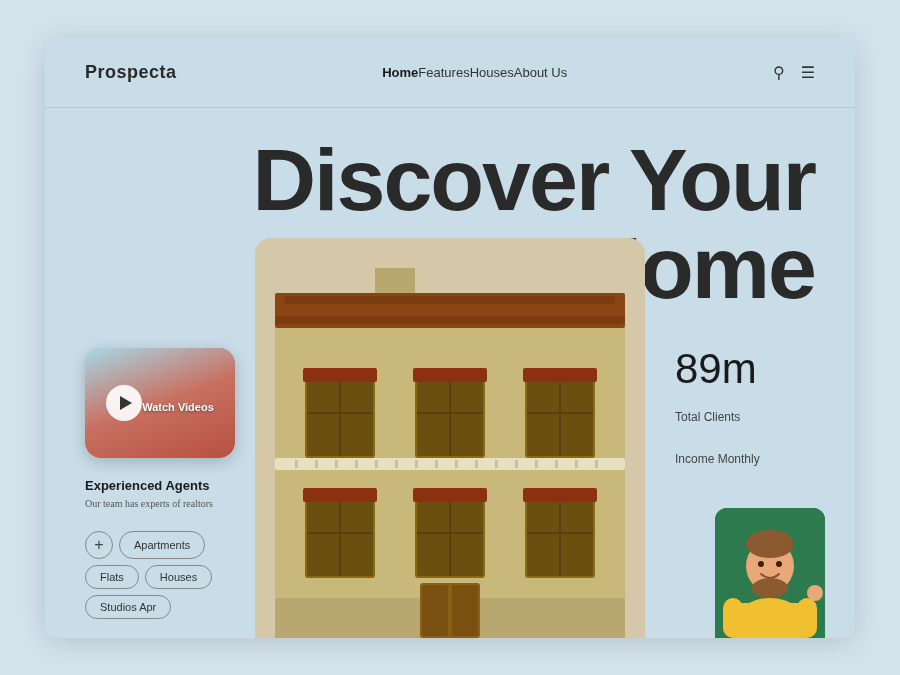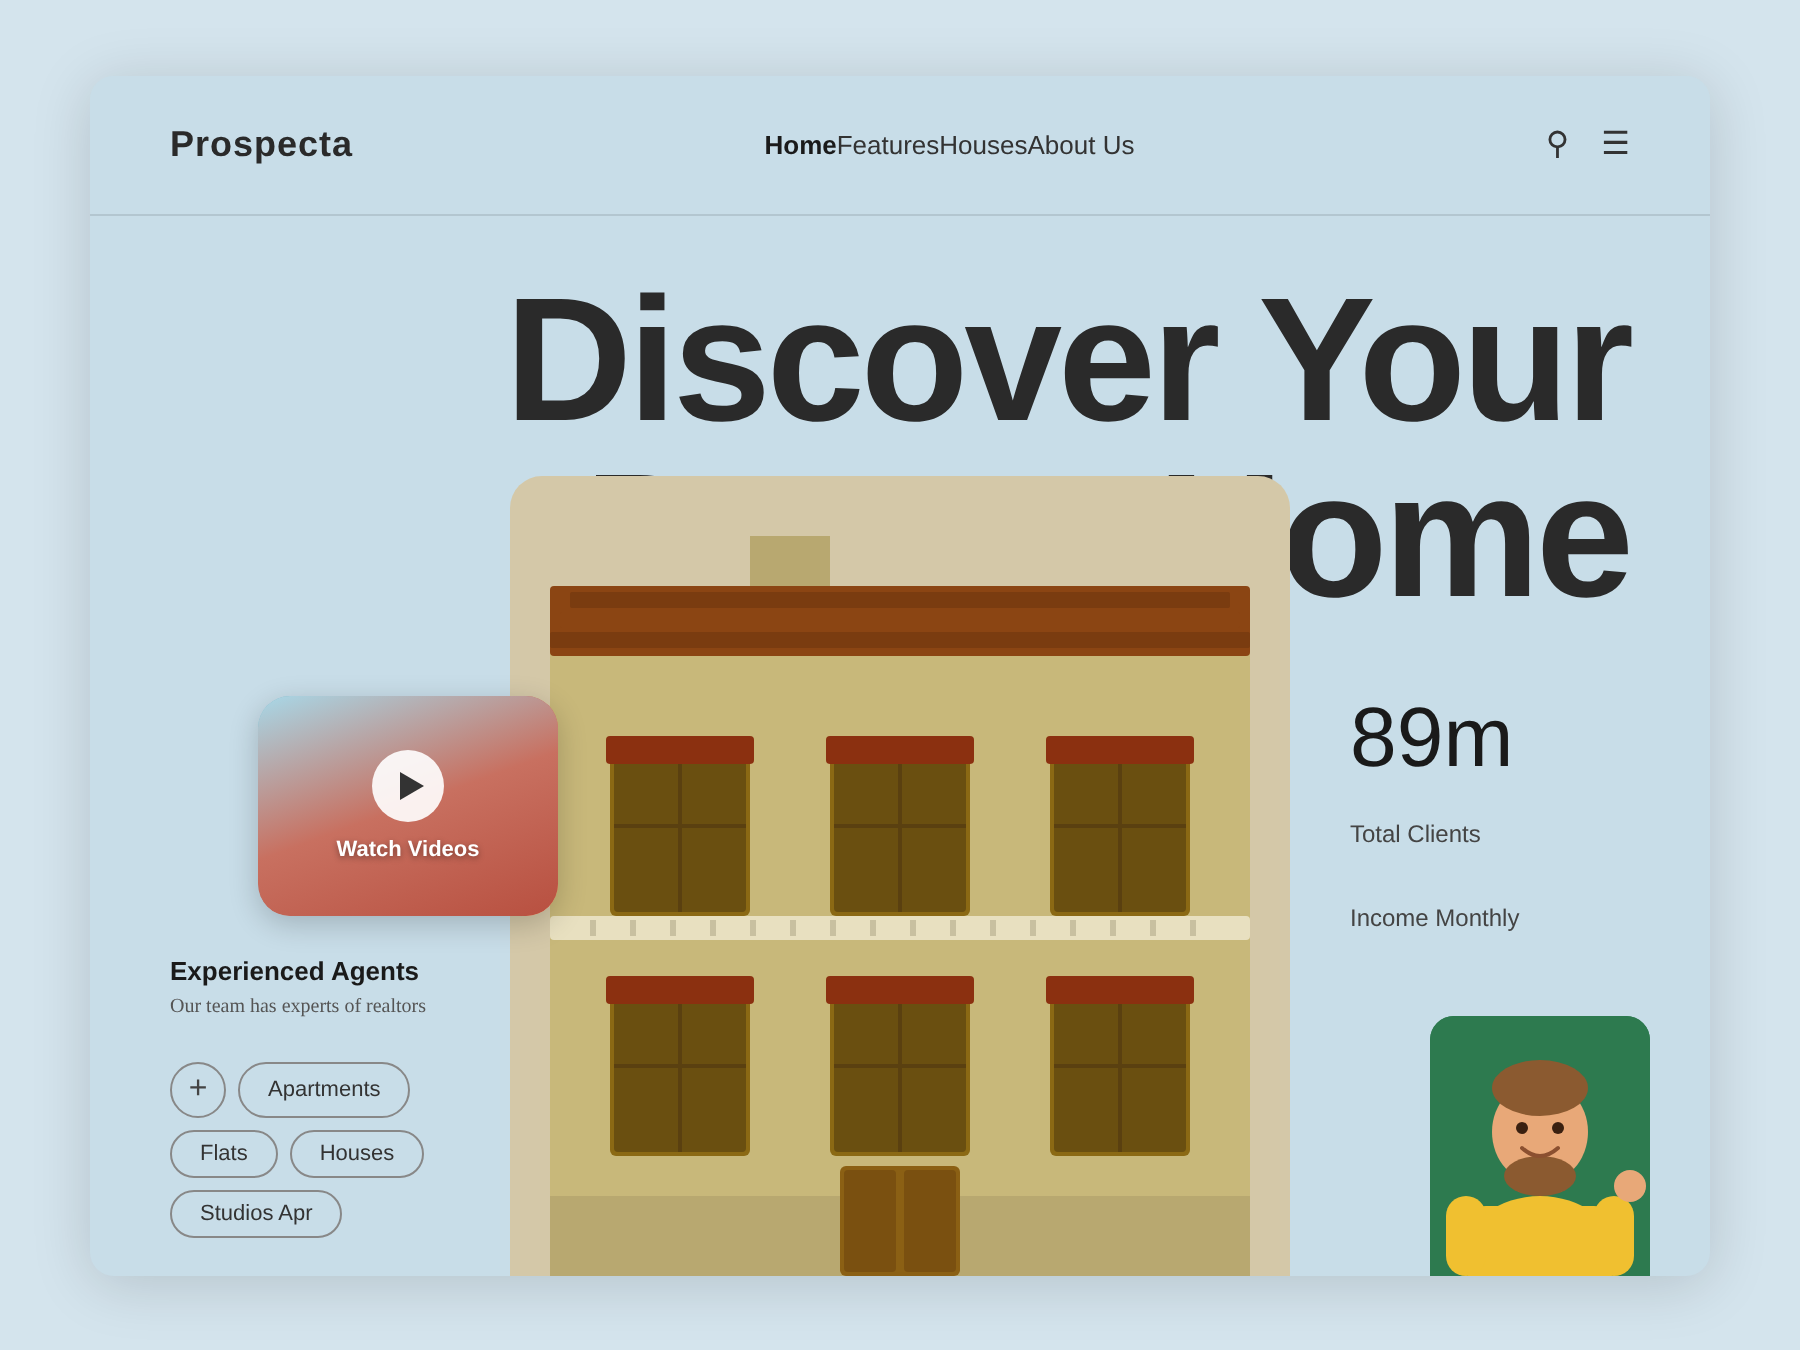--- a/index.html
+++ b/index.html
@@ -94,28 +94,26 @@
       top: 240px;
       width: 170px;
       z-index: 10;
     }
     .video-card {
       width: 150px;
       height: 110px;
       background: linear-gradient(135deg, #87c5d6 0%, #c87060 60%, #d4704a 100%);
       border-radius: 16px;
       display: flex;
-      flex-direction: column;
       align-items: center;
       justify-content: center;
       position: relative;
       cursor: pointer;
       overflow: hidden;
       box-shadow: 0 4px 15px rgba(0,0,0,0.2);
-      margin-left: 44px;
     }
     .video-card-bg {
       position: absolute;
       inset: 0;
       background: linear-gradient(160deg, #a8d8e8 0%, #c87060 50%, #b85040 100%);
       border-radius: 16px;
     }
     .play-button {
       width: 36px;
       height: 36px;

